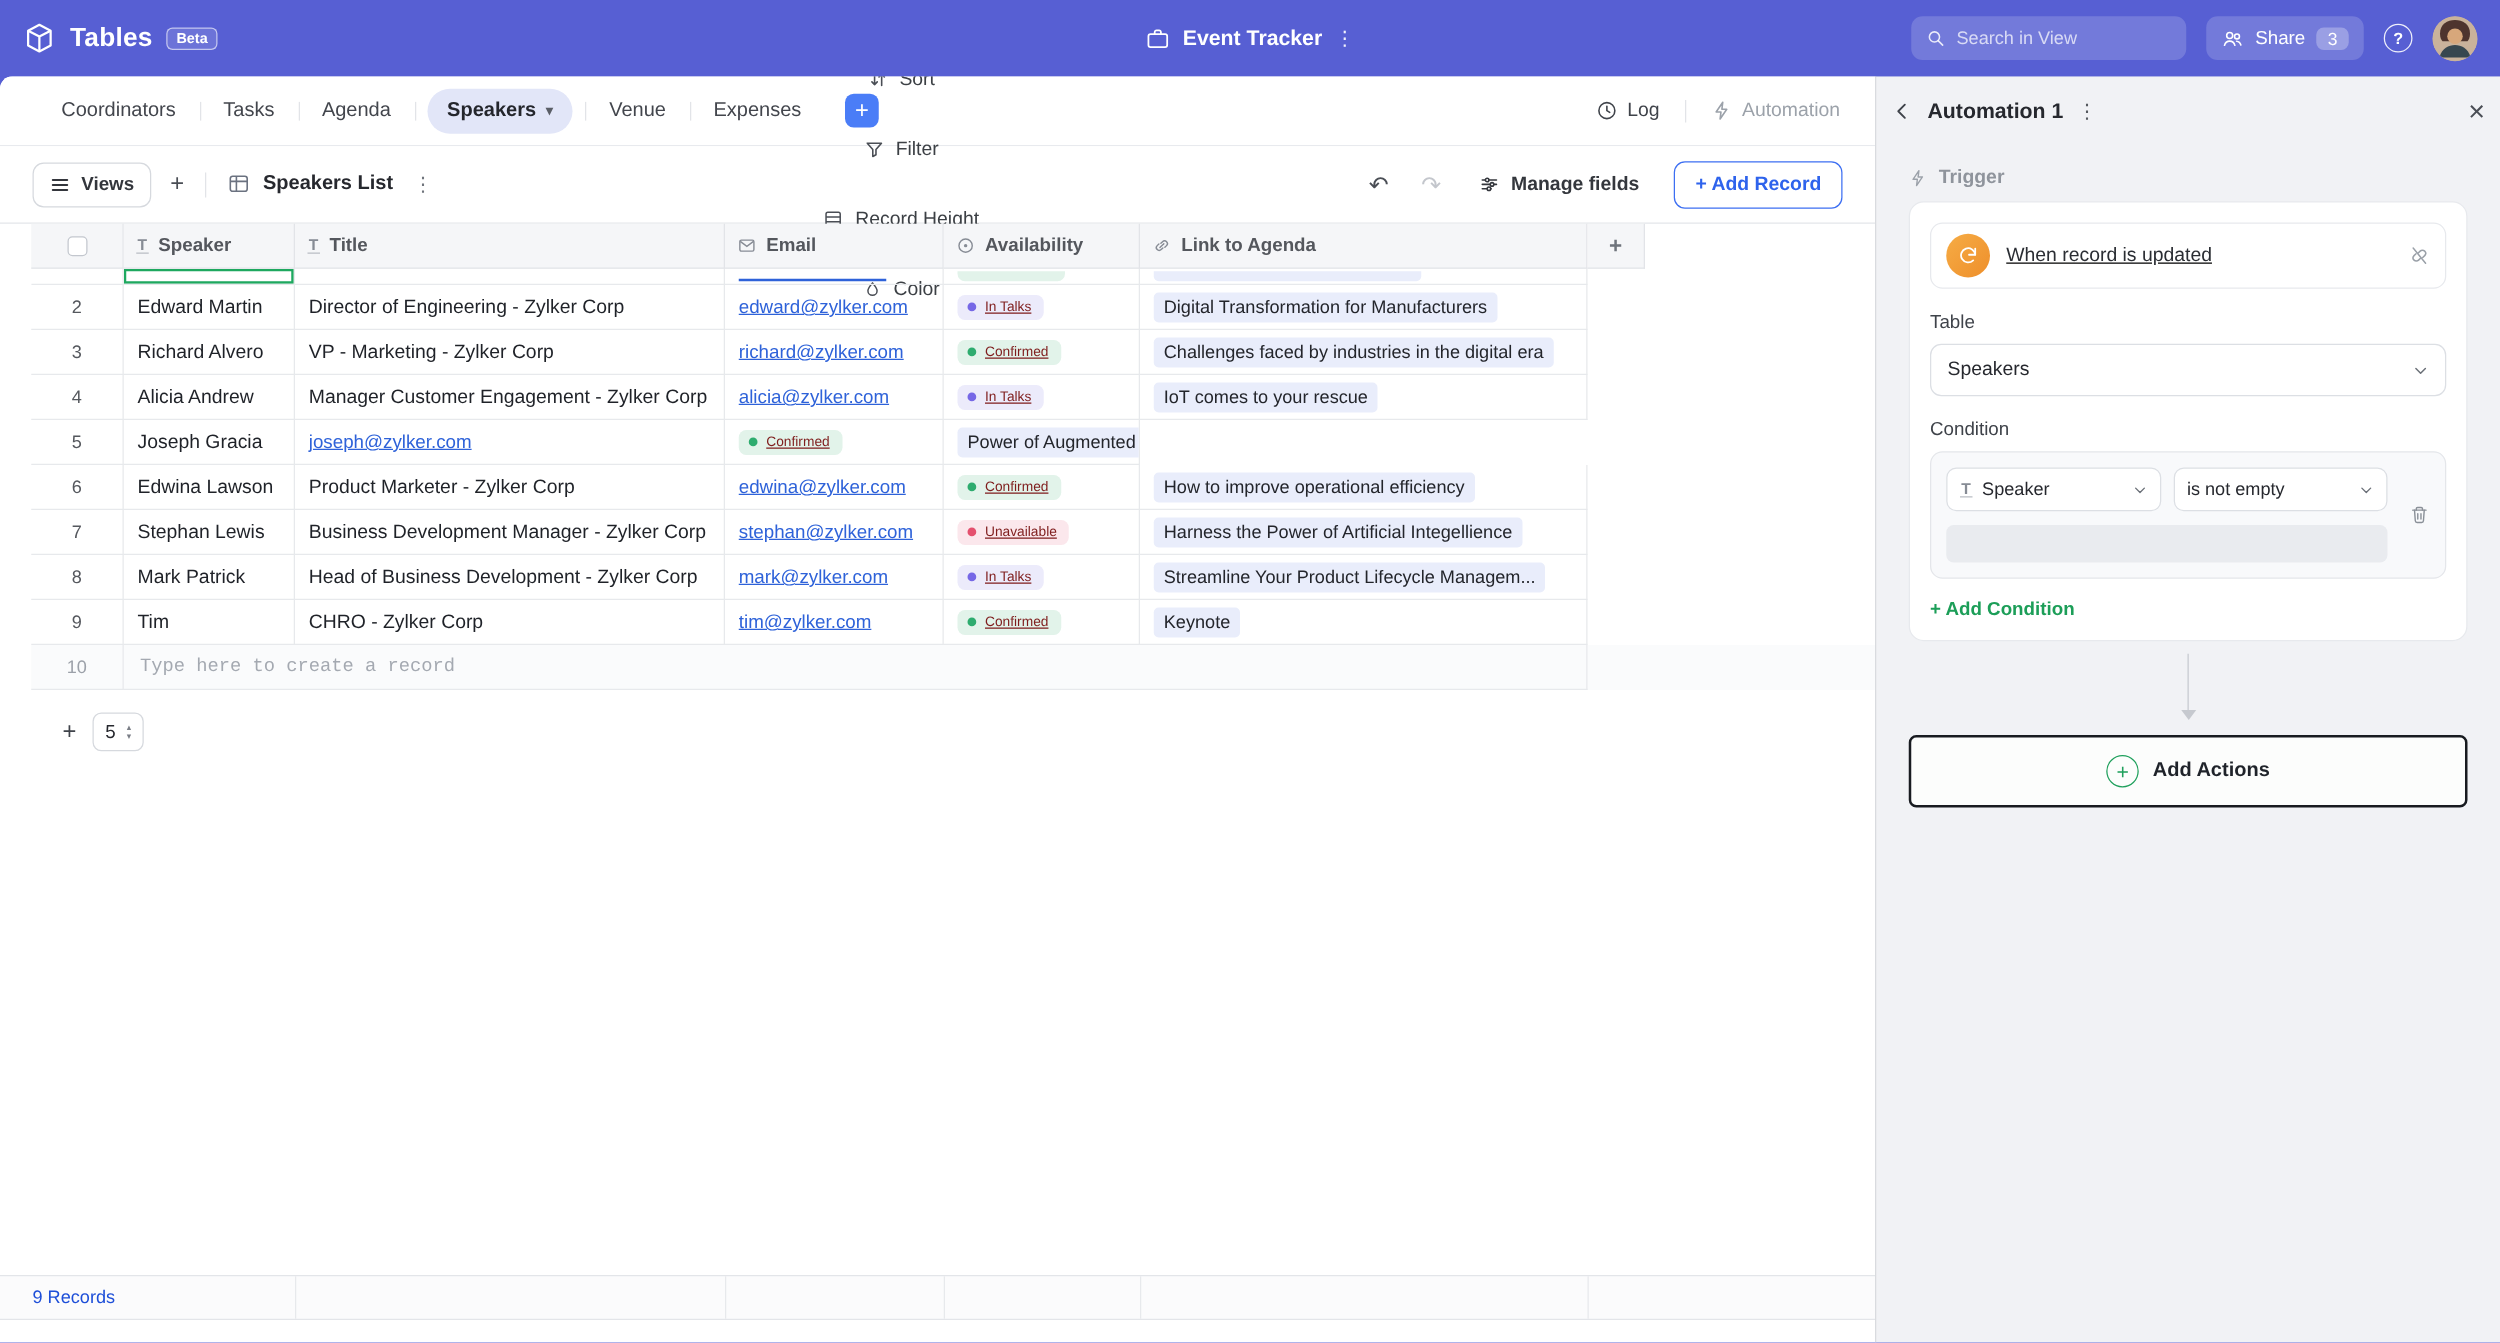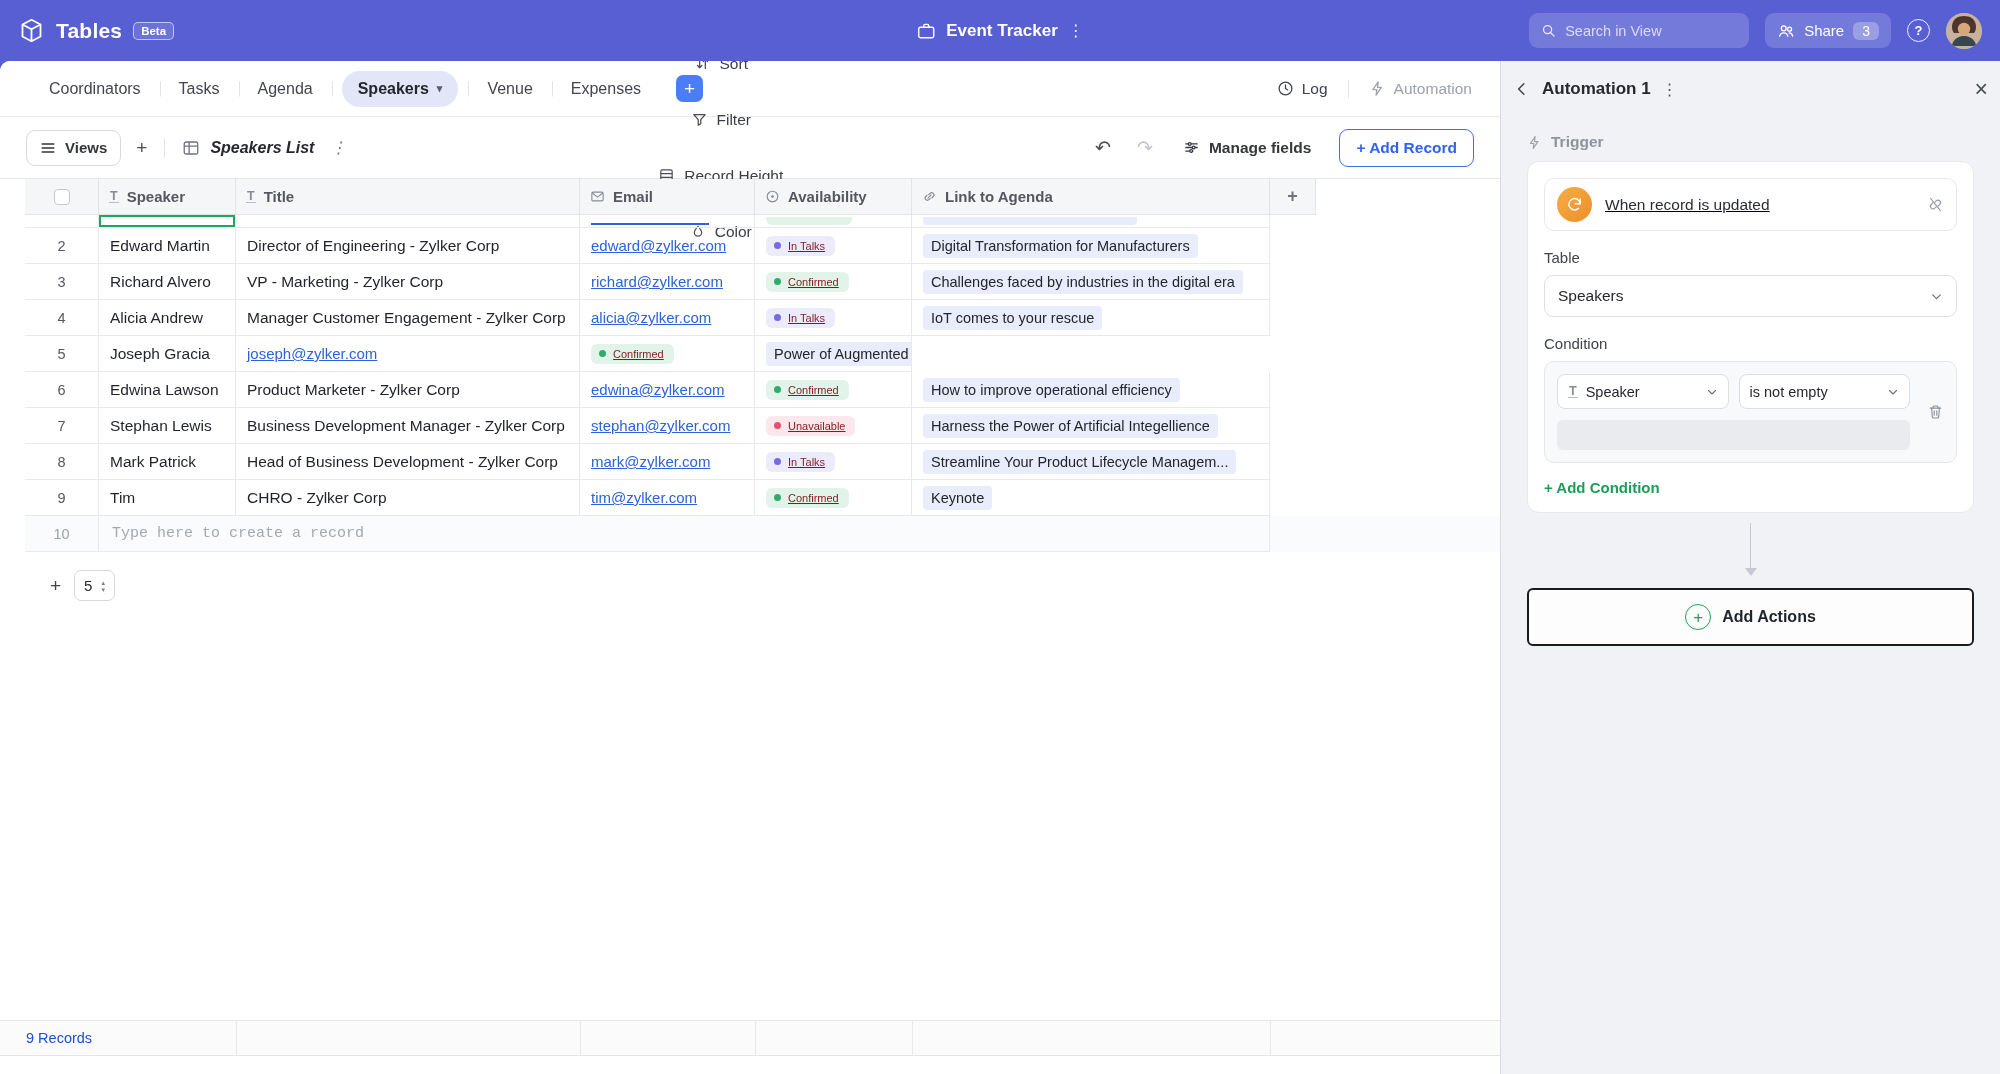--- a/index.html
+++ b/index.html
@@ -42,21 +42,21 @@
   .tabs-right { margin-left:auto; display:flex; align-items:center; gap:20px; }
   .tb-textbtn { display:flex; align-items:center; gap:8px; font-size:15.5px; color:#3F434A; cursor:pointer; }
   .tb-textbtn.dim { color:#9CA2AA; }
   .vline { width:1px; height:18px; background:#E2E4E8; }
 
   
   .toolbar { height:62px; display:flex; align-items:center; padding:0 26px; border-bottom:1px solid #E4E6EA; background:#fff; flex:none; }
   .views-btn { display:flex; align-items:center; gap:9px; border:1px solid #D6D9DE; border-radius:9px; height:36px; padding:0 13px; font-size:15px; font-weight:600; color:#33363C; cursor:pointer; }
   .tb-plus { font-size:19px; color:#4A4E55; margin-left:15px; cursor:pointer; }
   .tb-divider { width:1px; height:20px; background:#E2E4E8; margin:0 17px; }
-  .view-name-grp { display:flex; align-items:center; gap:10px;font-style:italic; }
+  .view-name-grp { display:flex; gap:10px; }
   .view-name { font-size:16px; font-weight:700; color:#26282E; }
   .kebab-g { color:#6F747C; font-size:16px; margin-left:6px; cursor:pointer; }
   .flex1 { flex:1; }
   .tb-mid { display:flex; align-items:center; gap:38px;flex-direction:column; }
   .tb-item { display:flex; align-items:center; gap:9px; font-size:15.5px; color:#3C4045; cursor:pointer; }
   .hist { display:flex; align-items:center; gap:26px; margin-right:30px; }
   .undo { font-size:19px; color:#4A4E55; cursor:pointer; }
   .redo { font-size:19px; color:#C3C6CC; cursor:pointer; }
   .manage-fields { display:flex; align-items:center; gap:9px; font-size:15.5px; font-weight:600; color:#34373D; margin-right:28px; cursor:pointer; }
   .add-record { height:38px; border:1.5px solid #3D6FF2; color:#2E63EC; border-radius:9px; display:flex; align-items:center; padding:0 16px; font-size:15.5px; font-weight:600; background:#fff; cursor:pointer; }

